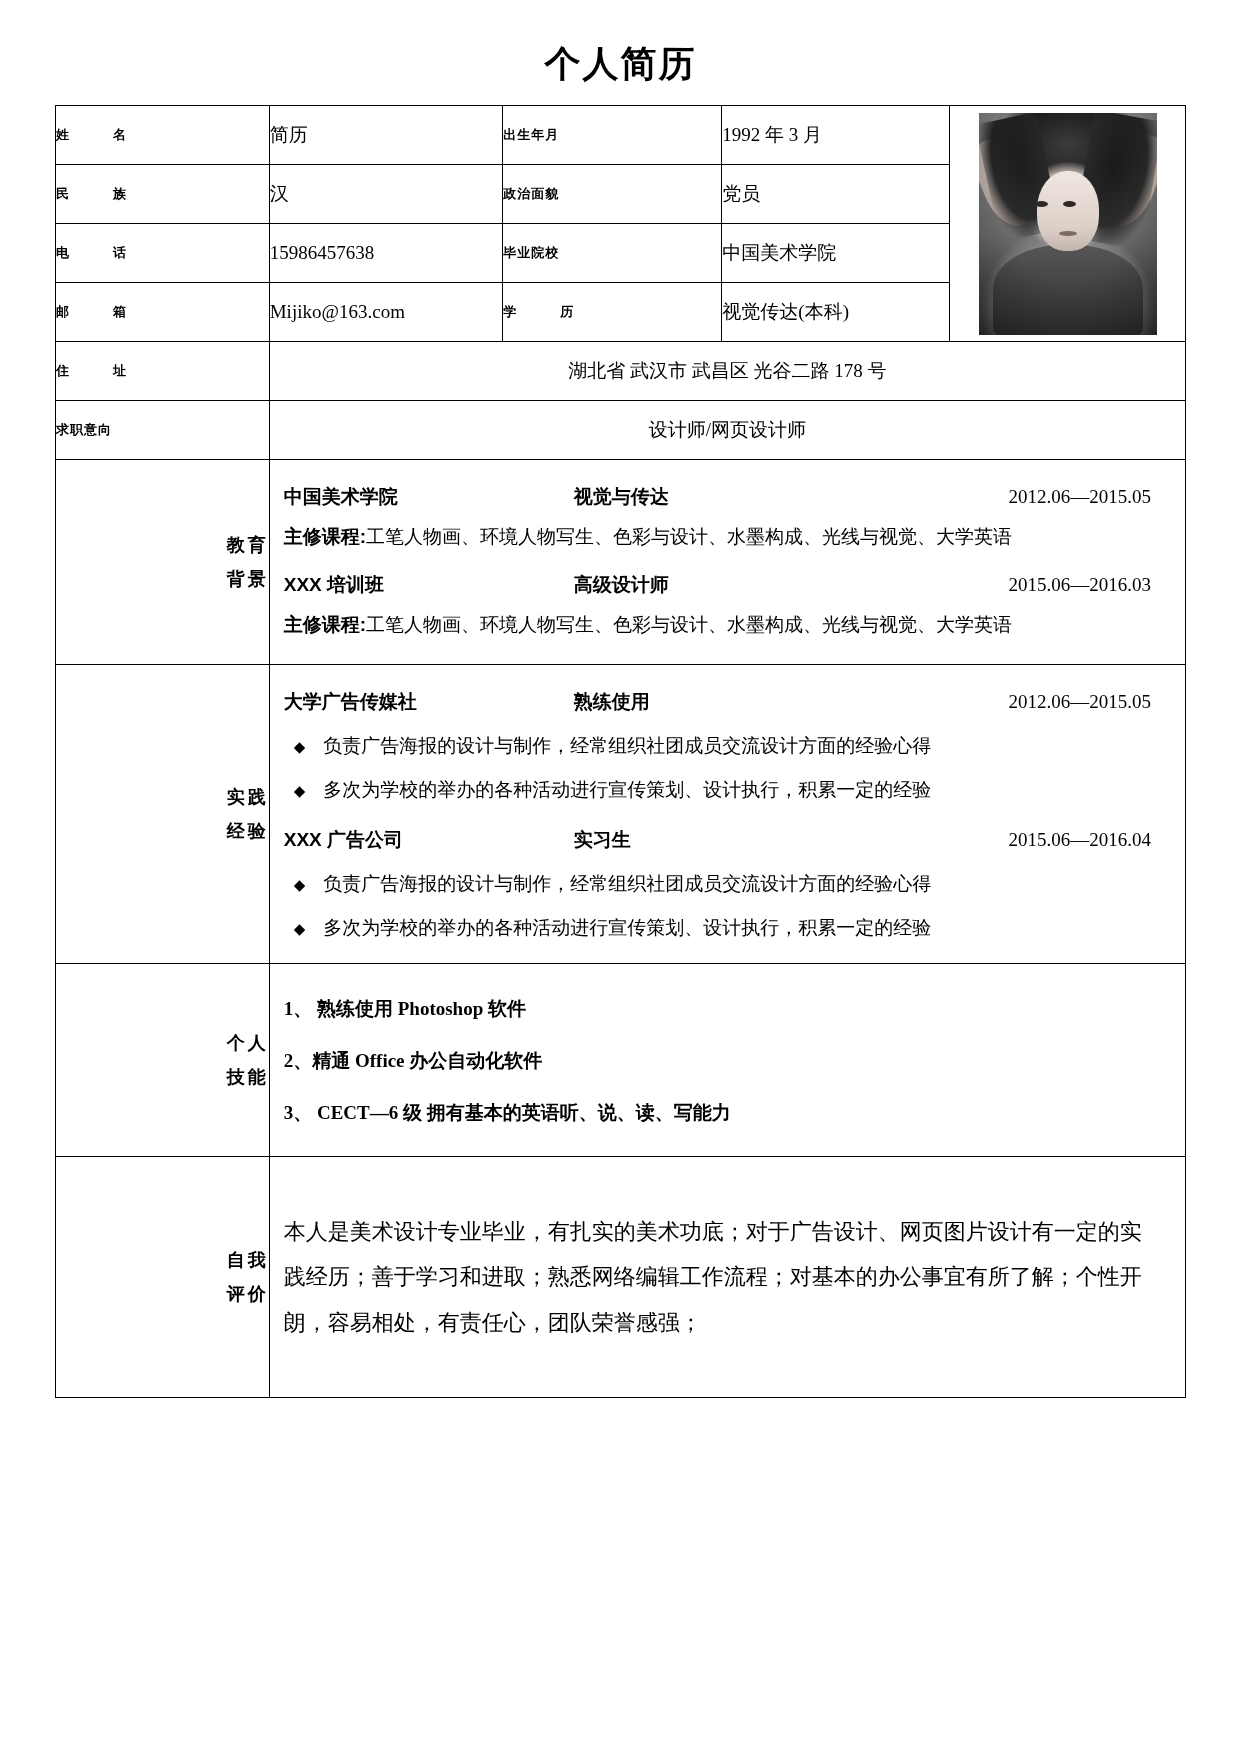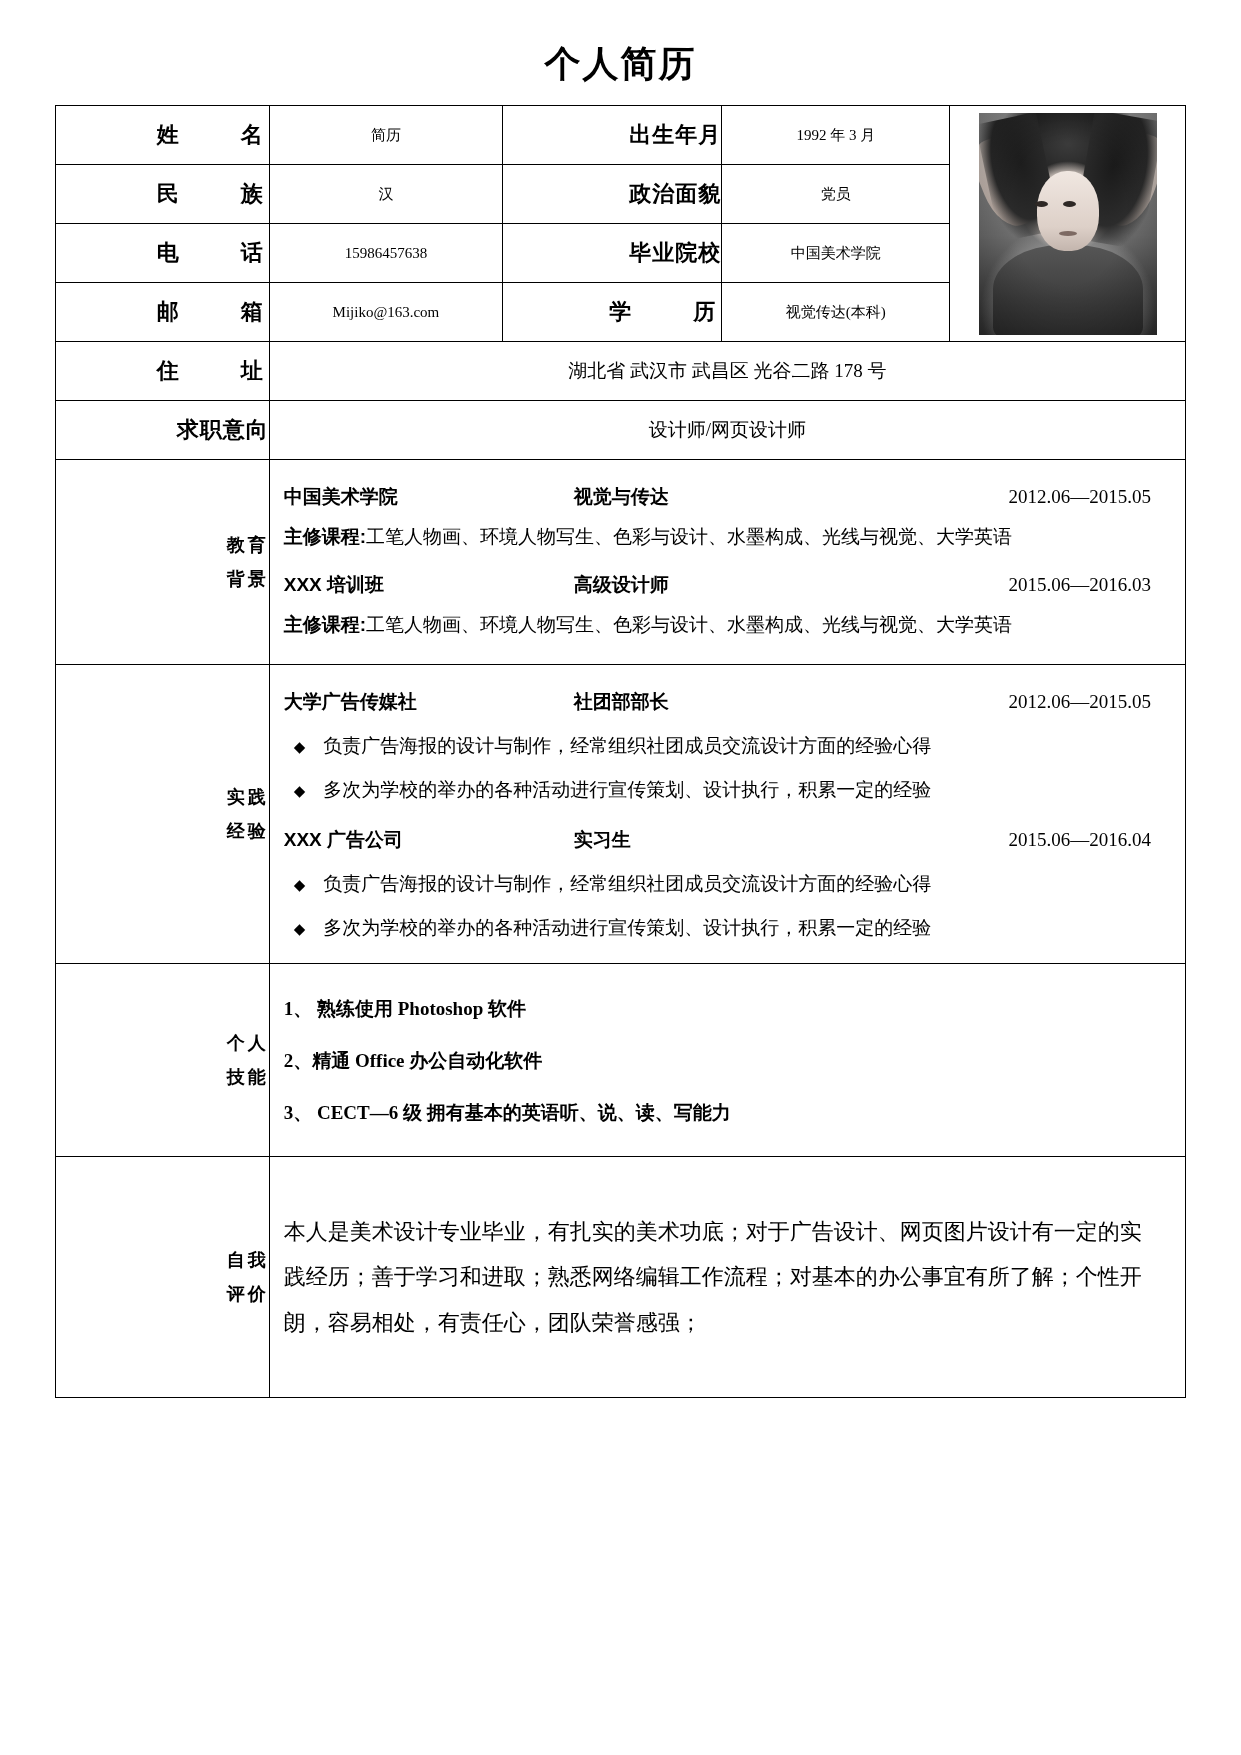--- a/index.html
+++ b/index.html
@@ -34,33 +34,32 @@
     border-collapse: collapse;
     width: 1131px;
     table-layout: fixed;
   }
   table.resume td {
     border: 1.5px solid #000;
     vertical-align: middle;
     padding: 0;
   }
   .lbl {
-    text-align: right;
+    text-align: left;
     font-family: Liberation Mono, monospace;
     font-weight: bold;
-    font-size: 22px;
+    font-size: 13px;
     letter-spacing: 6px;
     padding: 0 4px;
   }
   .lbl-nospace {
     letter-spacing: 1px;
   }
   .val {
-    text-align: center;
-    font-size: 15px;
+    font-size: 19px;
   }
   .val-left {
     text-align: center;
     font-size: 19px;
     padding-left: 18px;
   }
   .sect-lbl {
     text-align: right;
     font-family: "Liberation Sans", sans-serif;
     font-weight: bold;
@@ -314,21 +313,21 @@
 
     <tr>
       <td class="sect-lbl">
         <div>实践</div>
         <div>经验</div>
       </td>
       <td colspan="4">
         <div class="block">
           <div class="row3">
             <div class="c1">大学广告传媒社</div>
-            <div class="c2">社团部部长</div>
+            <div class="c2">熟练使用</div>
             <div class="c3">2012.06—2015.05</div>
           </div>
           <div class="bullet-line">
             <span class="dia">◆</span>
             <span>负责广告海报的设计与制作，经常组织社团成员交流设计方面的经验心得</span>
           </div>
           <div class="bullet-line">
             <span class="dia">◆</span>
             <span>多次为学校的举办的各种活动进行宣传策划、设计执行，积累一定的经验</span>
           </div>

